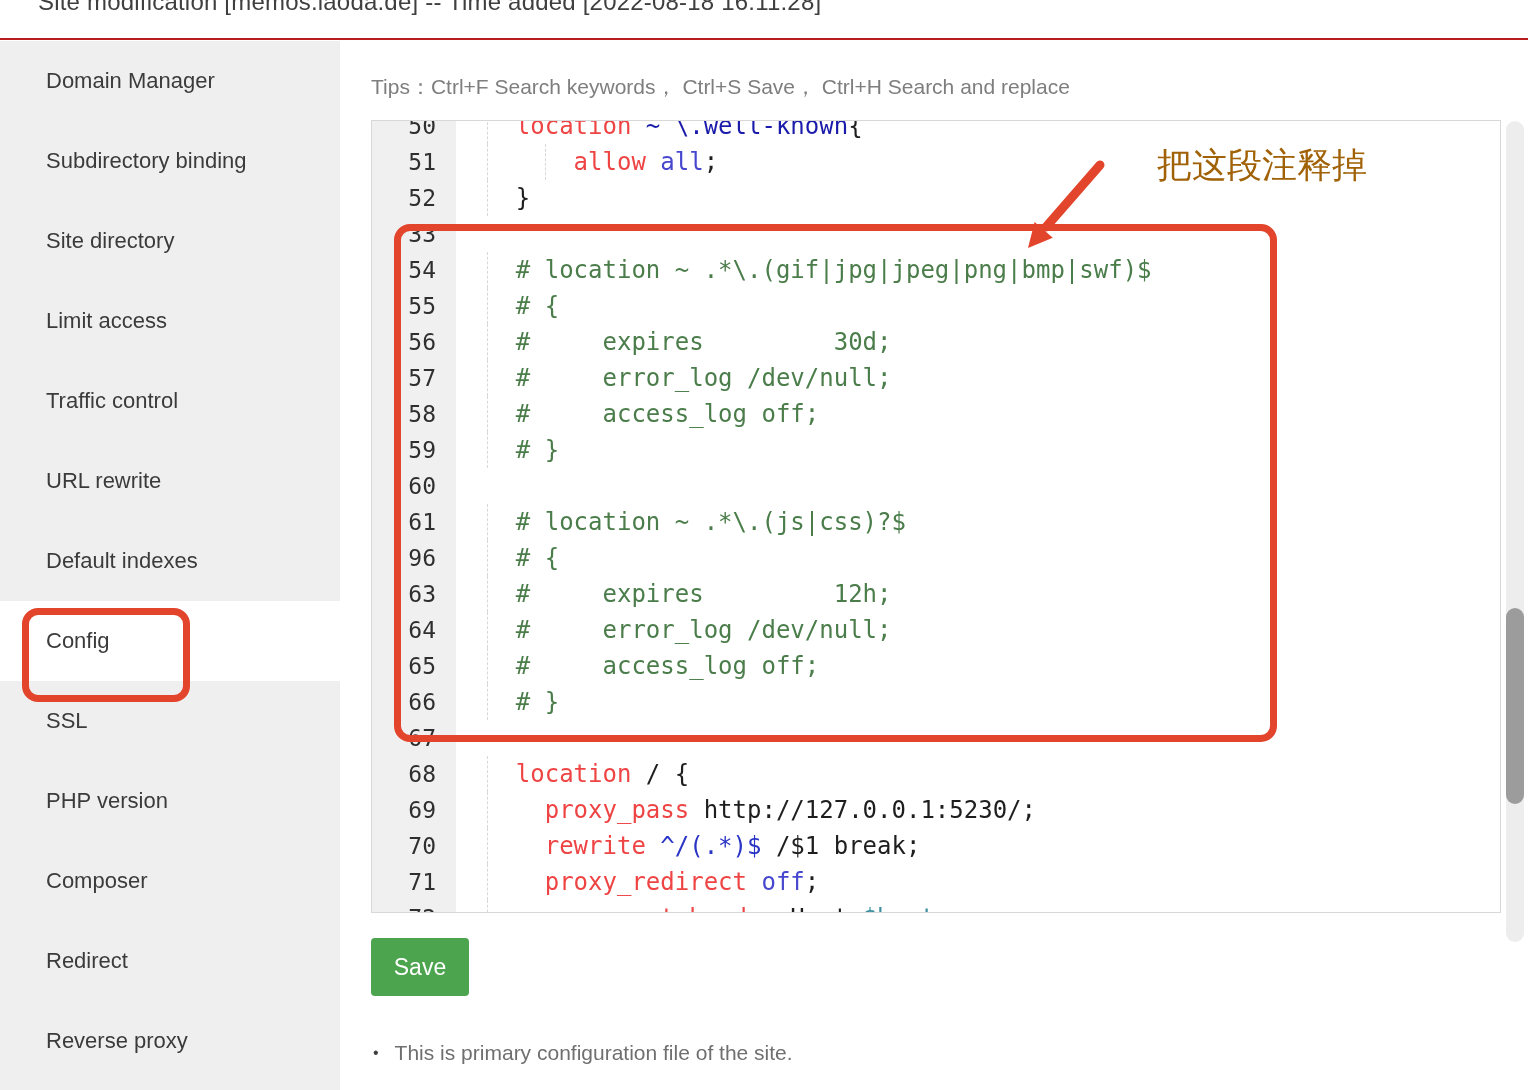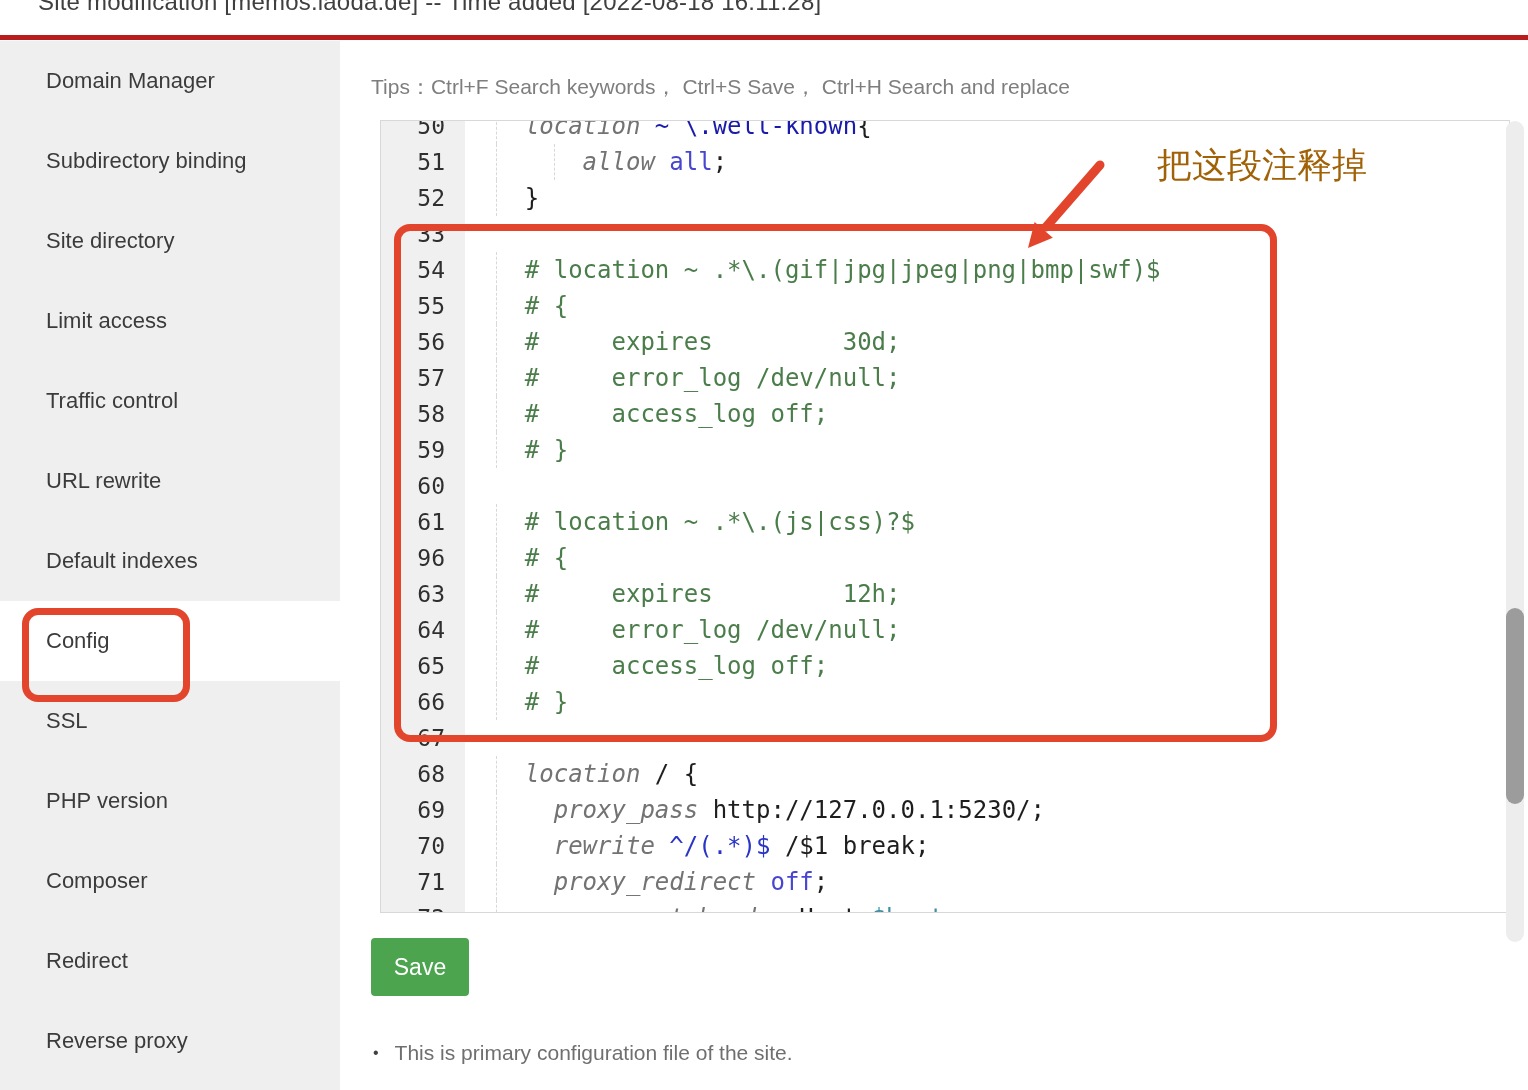--- a/index.html
+++ b/index.html
@@ -5,21 +5,21 @@
   * { margin:0; padding:0; box-sizing:border-box; }
   html,body { width:1528px; height:1090px; }
   body {
     position:relative; overflow:hidden; background:#ffffff;
     font-family:"Liberation Sans", sans-serif;
   }
 
   
   #topbar {
     position:absolute; left:0; top:0; width:1528px; height:40px;
-    background:#ffffff; border-bottom:5px solid #b91c1c; overflow:hidden; z-index:2;
+    background:#ffffff; border-bottom:2px solid #b91c1c; overflow:hidden; z-index:2;
   }
   #topbar .title {
     position:absolute; left:38px; top:-12px; font-size:24px; color:#3f3f3f;
     white-space:nowrap; font-weight:500; letter-spacing:0.2px;
   }
 
   
   #sidebar {
     position:absolute; left:0; top:41px; width:340px; bottom:0;
     background:#efefef; z-index:1;
@@ -31,37 +31,37 @@
   .side-item.selected { background:#ffffff; }
 
   
   #tips {
     position:absolute; left:371px; top:73px; font-size:21px; color:#7e7e7e;
     white-space:nowrap; z-index:1;
   }
 
   
   #editor {
-    position:absolute; left:380px; top:120px; width:1130px; height:793px;
+    position:absolute; left:371px; top:120px; width:1130px; height:793px;
     background:#ffffff; border:1px solid #d8d8d8; overflow:hidden;
     font-family:"DejaVu Sans Mono", monospace; font-size:24px; z-index:1;
   }
   #code-lines { position:absolute; left:0; top:-13px; right:0; }
   .cl { display:flex; height:36px; }
   .cl .ln {
     flex:0 0 84px; background:#f0f0f0; text-align:right; padding-right:20px;
     color:#2f2f2f; font-size:23px; line-height:36px; user-select:none;
   }
   .cl .cd {
     position:relative; flex:1; white-space:pre; line-height:36px; padding-left:2px;
     color:#1e1e1e;
   }
   .guide { position:absolute; top:0; bottom:0; width:0; border-left:1px dashed #d8d8d8; }
   .tok-plain   { color:#1e1e1e; }
-  .tok-kw      { color:#737373;font-style:italic; }
+  .tok-kw      { color:#ef4444; }
   .tok-pattern { color:#1b1bab; }
   .tok-val     { color:#4646cf; }
   .tok-regex   { color:#2b35c5; }
   .tok-comment { color:#4b7d4b; }
   .tok-var     { color:#3d8fa0; }
 
   
   #code-annotation-box {
     position:absolute; left:394px; top:224px; width:883px; height:518px;
     border:7px solid #e2452c; border-radius:16px; z-index:5; pointer-events:none;

